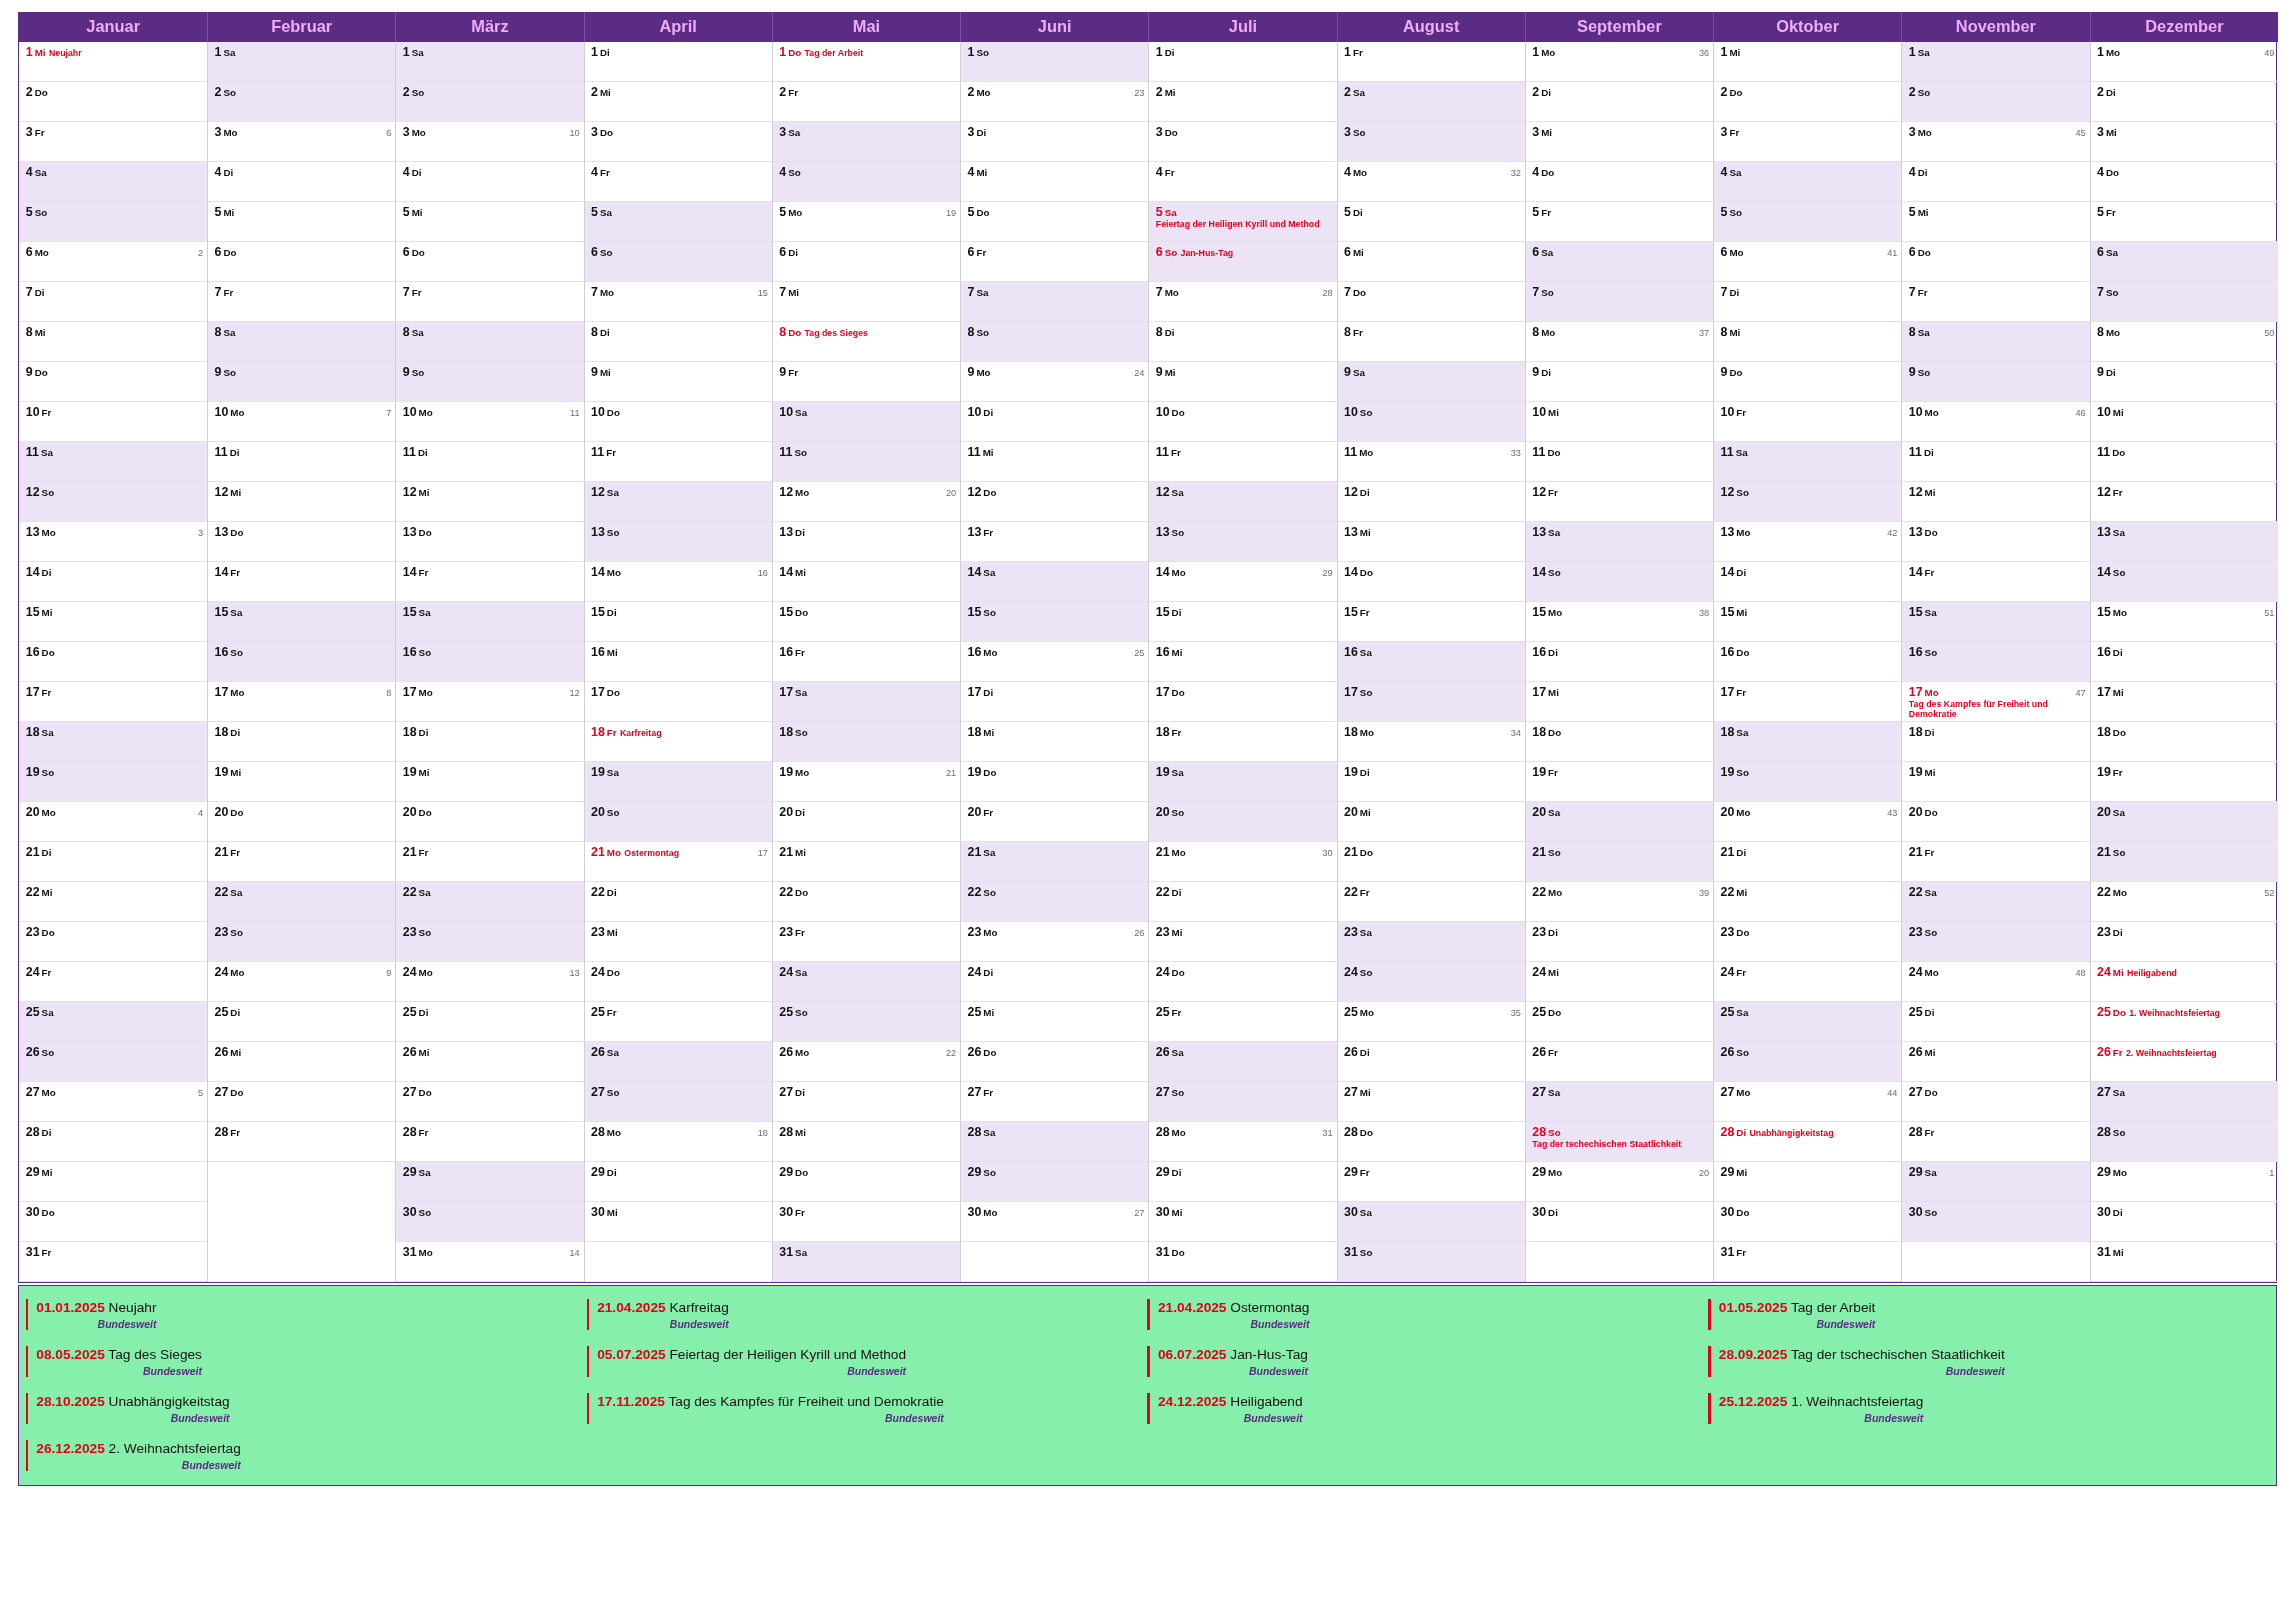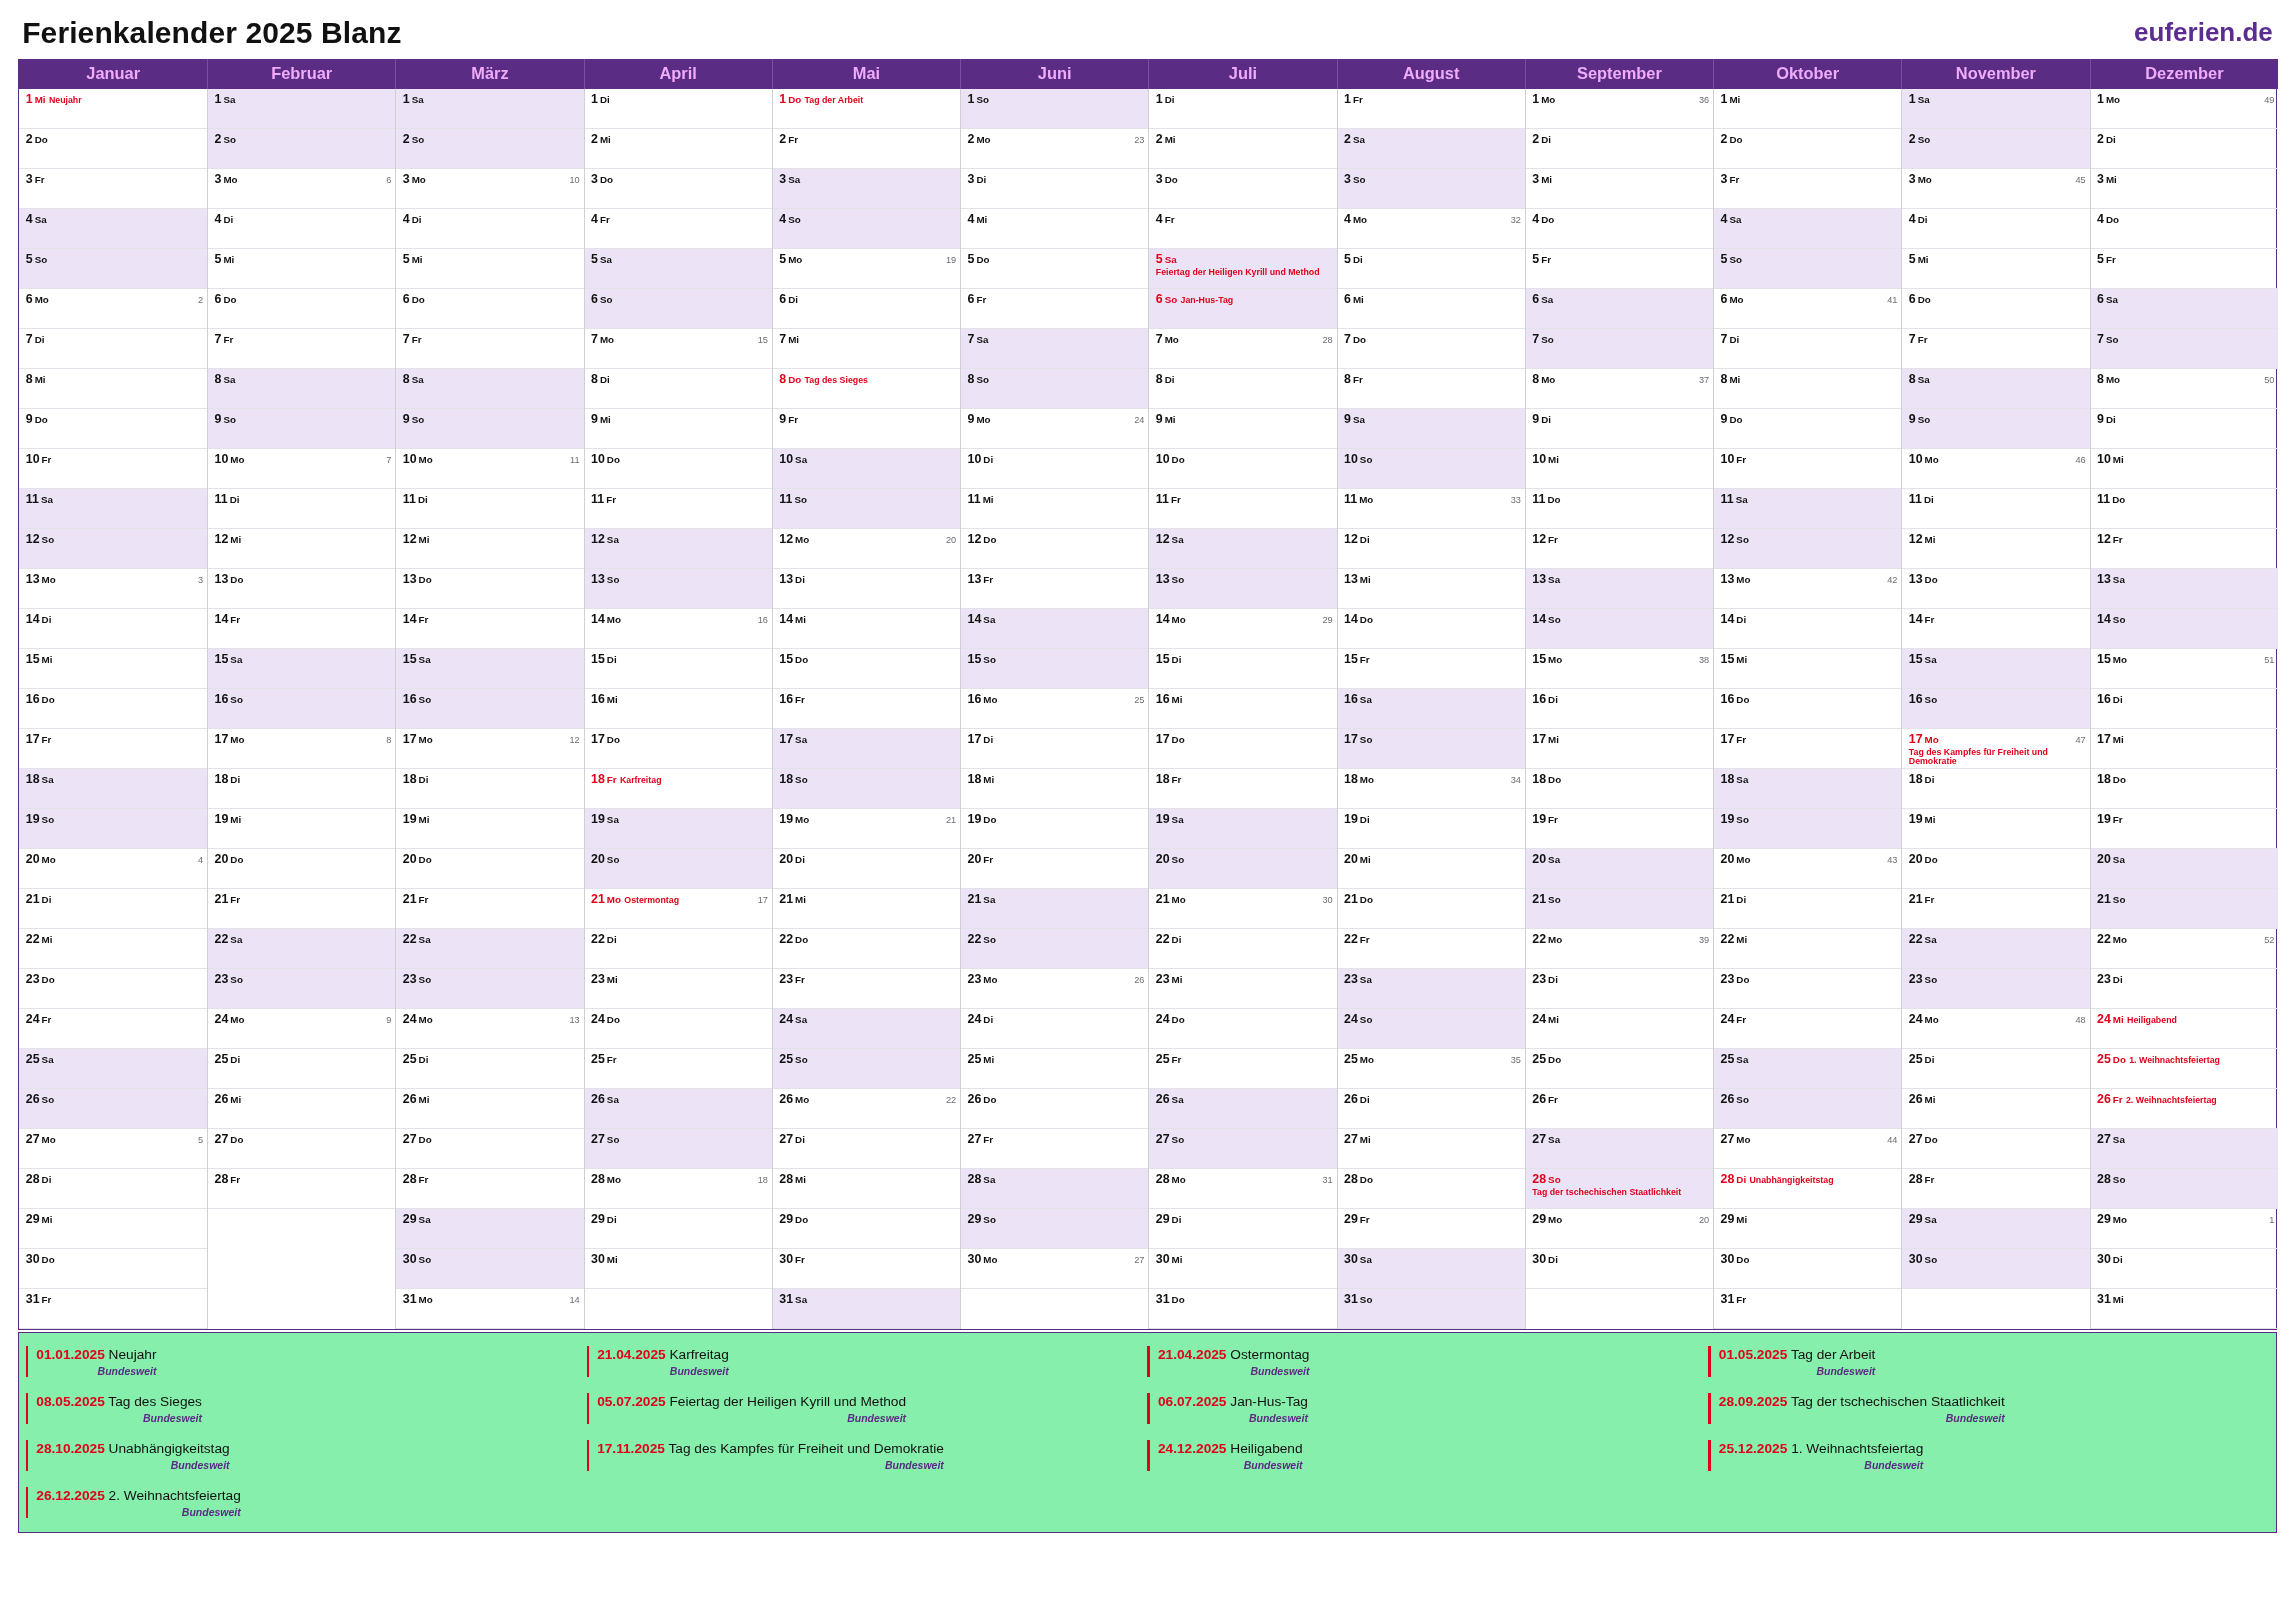--- a/index.html
+++ b/index.html
@@ -78,26 +78,20 @@
   .lg .l1 { font-size: 13.7px; line-height: 1.25; }
   .lg .date { color: #e2001a; font-weight: bold; }
   .lg .nm { color: #111; }
   .lg .l2 { font-size: 10.5px; color: #5b2c83; font-style: italic; font-weight: bold; margin-top: 2px; }
 </style>
 </head>
 <body>
 
 <div class="page">
 
-  <div class="topbar">
-    <div class="title">Ferienkalender 2025 Blanz</div>
-    <div class="brand">
-      <span class="b1">euferien</span><span class="b2">.de</span>
-    </div>
-  </div>
 
   <div class="cal">
     <table class="months">
       <thead>
         <tr id="month-head">
             <th>Januar</th>
             <th>Februar</th>
             <th>März</th>
             <th>April</th>
             <th>Mai</th>

